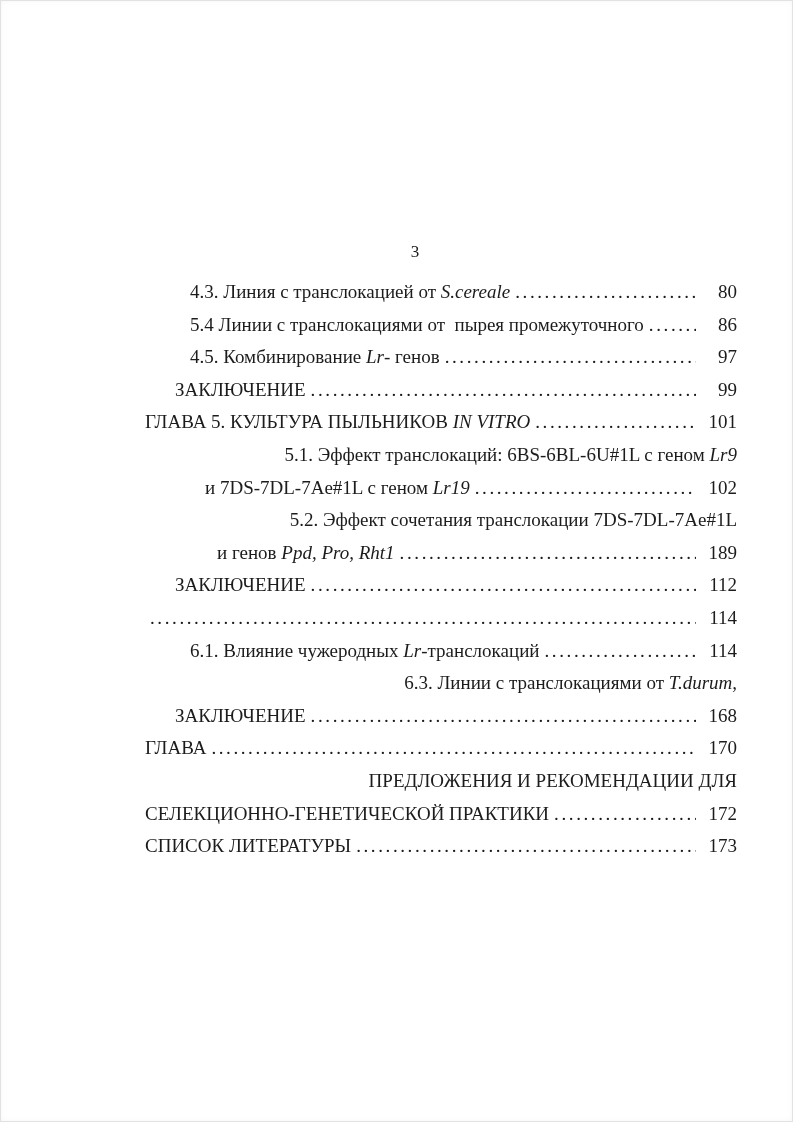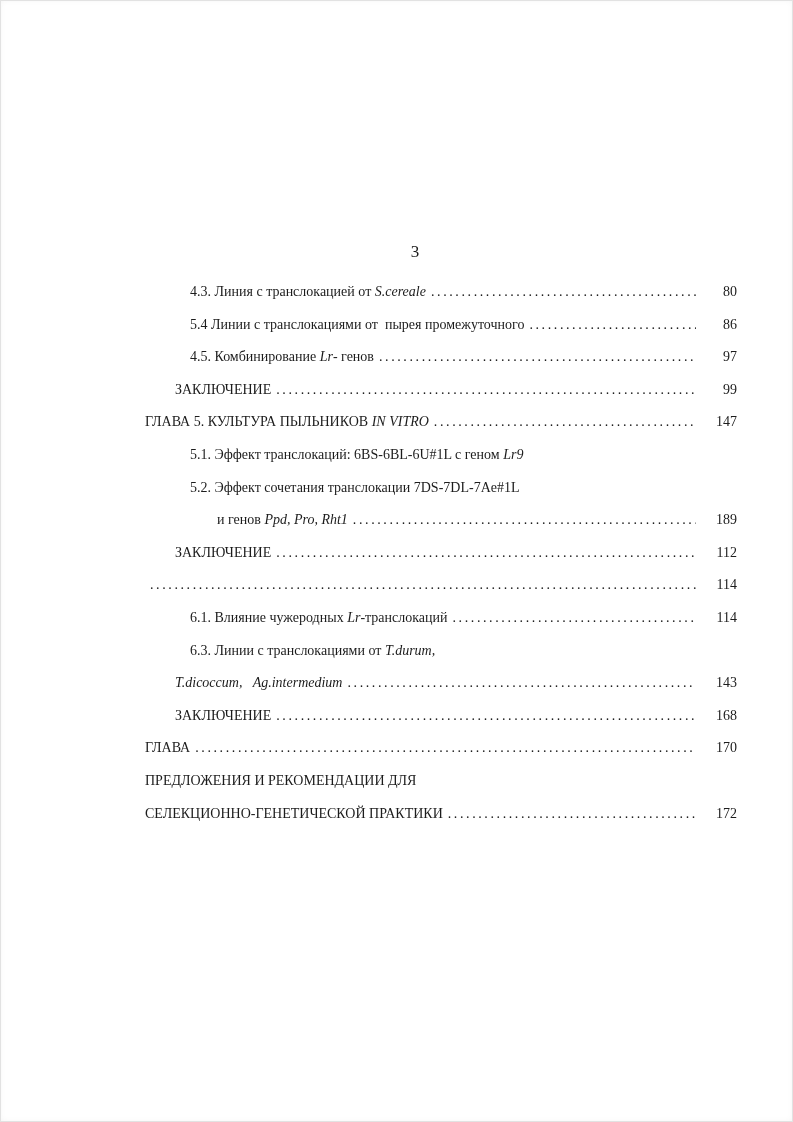--- a/index.html
+++ b/index.html
@@ -29,22 +29,23 @@
   .toc {
     position: absolute;
     top: 276px;
     left: 145px;
     width: 592px;
   }
   .row {
     display: flex;
     align-items: baseline;
     line-height: 32.6px;
-    font-size: 14px;
+    font-size: 19px;
     white-space: nowrap;
+    justify-content: flex-end;
   }
   .seg { white-space: pre; }
   .seg.it { font-style: italic; }
   .leader {
     flex: 1 1 auto;
     overflow: hidden;
     white-space: nowrap;
     margin-left: 5px;
     min-width: 0;
   }
@@ -87,24 +88,29 @@
         <span class="pg">97</span>
       </div>
       <div class="row ind1">
         <span class="txt"><span class="seg">ЗАКЛЮЧЕНИЕ</span></span>
         <span class="leader"></span>
         <span class="pg">99</span>
       </div>
       <div class="row ind0">
         <span class="txt"><span class="seg">ГЛАВА 5. КУЛЬТУРА ПЫЛЬНИКОВ </span><span class="seg it">IN VITRO</span></span>
         <span class="leader"></span>
-        <span class="pg">147</span>
+        <span class="pg">101</span>
       </div>
       <div class="row ind2">
         <span class="txt"><span class="seg">5.1. Эффект транслокаций: 6BS-6BL-6U#1L с геном </span><span class="seg it">Lr9</span></span>
+      </div>
+      <div class="row ind3">
+        <span class="txt"><span class="seg">и 7DS-7DL-7Ae#1L с геном </span><span class="seg it">Lr19</span></span>
+        <span class="leader"></span>
+        <span class="pg">102</span>
       </div>
       <div class="row ind2">
         <span class="txt"><span class="seg">5.2. Эффект сочетания транслокации 7DS-7DL-7Ae#1L</span></span>
       </div>
       <div class="row ind4">
         <span class="txt"><span class="seg">и генов </span><span class="seg it">Ppd, Pro, Rht1</span></span>
         <span class="leader"></span>
         <span class="pg">189</span>
       </div>
       <div class="row ind1">
@@ -118,36 +124,36 @@
       </div>
       <div class="row ind2">
         <span class="txt"><span class="seg">6.1. Влияние чужеродных </span><span class="seg it">Lr</span><span class="seg">-транслокаций</span></span>
         <span class="leader"></span>
         <span class="pg">114</span>
       </div>
       <div class="row ind2">
         <span class="txt"><span class="seg">6.3. Линии с транслокациями от </span><span class="seg it">T.durum,</span></span>
       </div>
       <div class="row ind1">
-        <span class="txt"><span class="seg it">T.dicoccum,   Ag.intermedium</span></span>
-        <span class="leader"></span>
-        <span class="pg">143</span>
-      </div>
-      <div class="row ind1">
         <span class="txt"><span class="seg">ЗАКЛЮЧЕНИЕ</span></span>
         <span class="leader"></span>
         <span class="pg">168</span>
       </div>
       <div class="row ind0">
         <span class="txt"><span class="seg">ГЛАВА</span></span>
         <span class="leader"></span>
         <span class="pg">170</span>
       </div>
       <div class="row ind0">
         <span class="txt"><span class="seg">ПРЕДЛОЖЕНИЯ И РЕКОМЕНДАЦИИ ДЛЯ</span></span>
       </div>
       <div class="row ind0">
         <span class="txt"><span class="seg">СЕЛЕКЦИОННО-ГЕНЕТИЧЕСКОЙ ПРАКТИКИ</span></span>
         <span class="leader"></span>
         <span class="pg">172</span>
       </div>
+      <div class="row ind0">
+        <span class="txt"><span class="seg">СПИСОК ЛИТЕРАТУРЫ</span></span>
+        <span class="leader"></span>
+        <span class="pg">173</span>
+      </div>
     </div>
 </div>
 
 </body></html>

